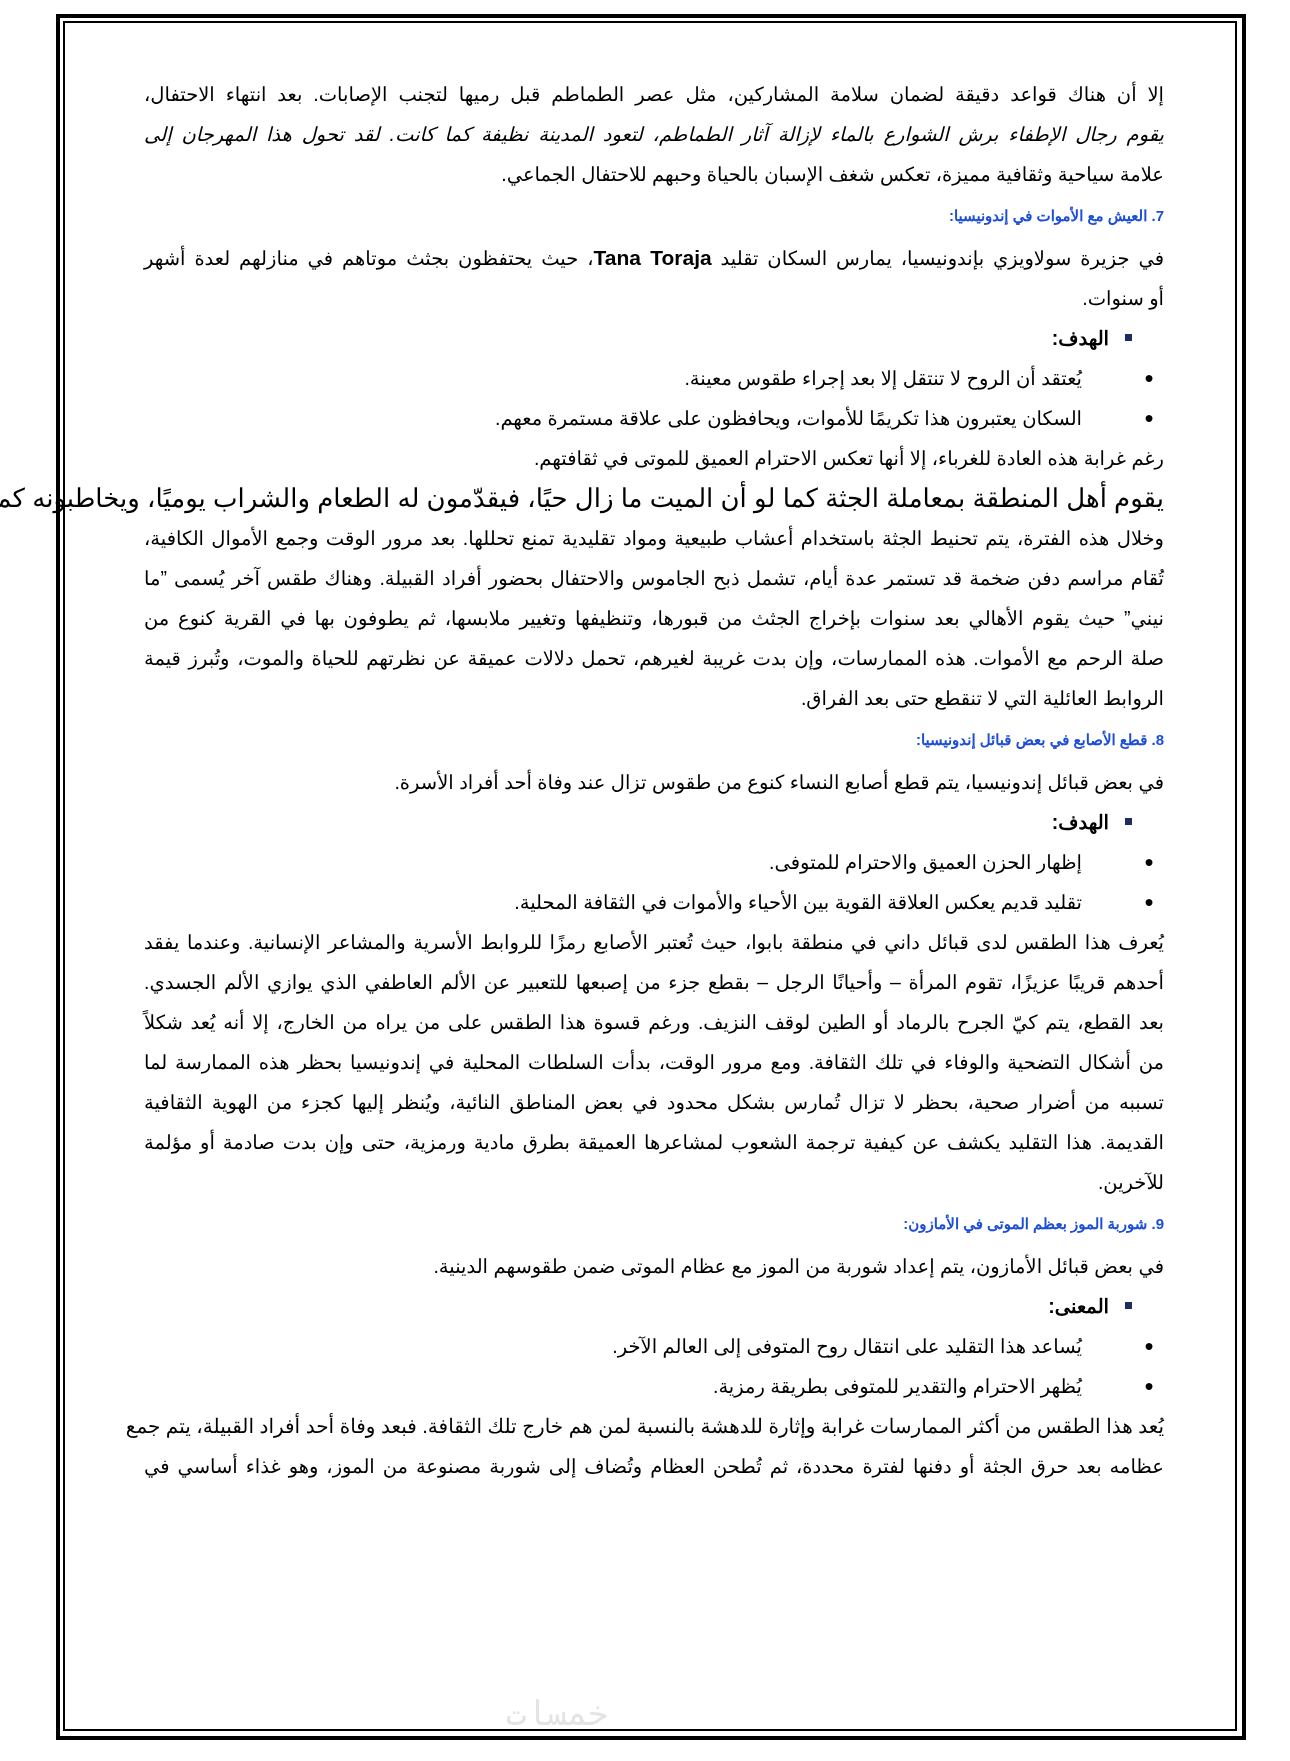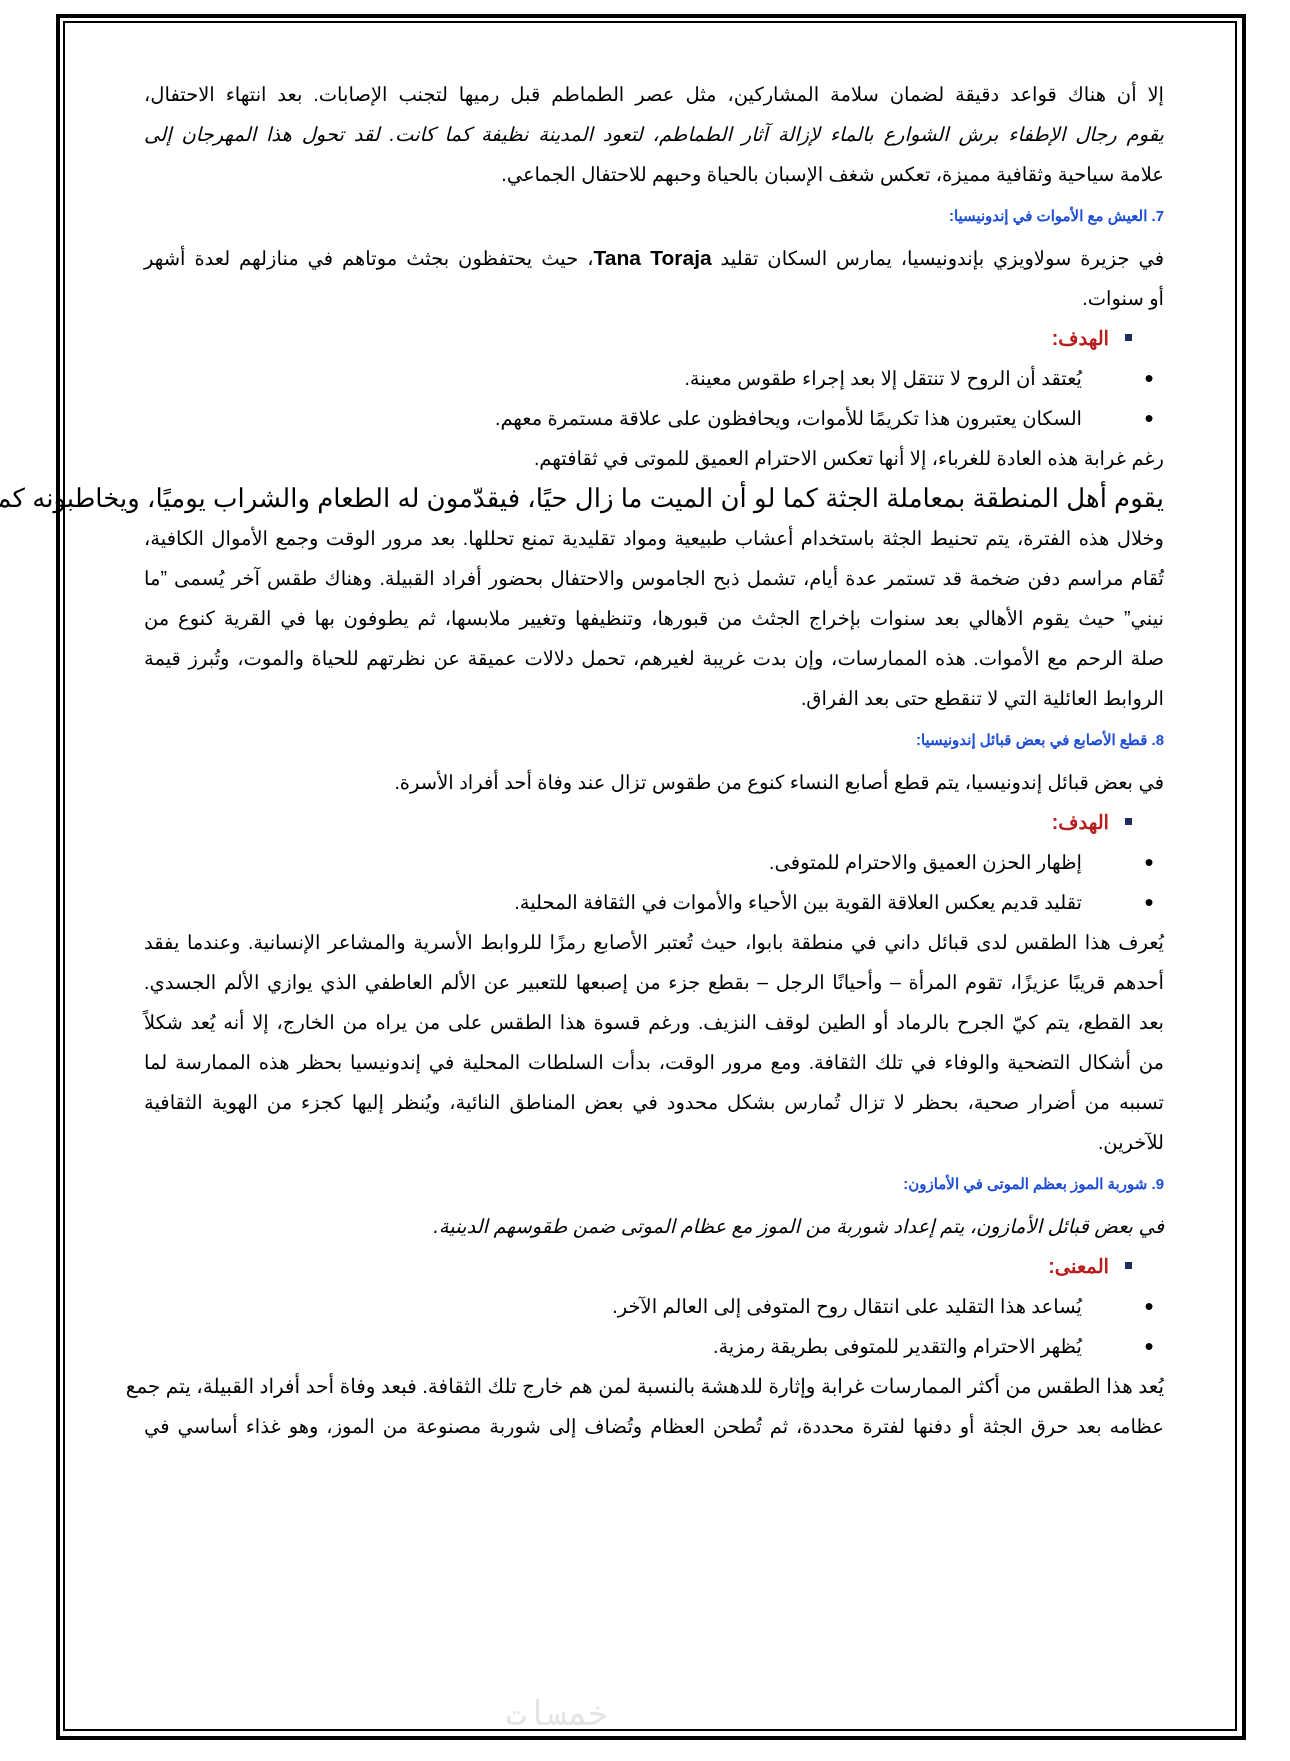--- a/index.html
+++ b/index.html
@@ -20,21 +20,21 @@
     line-height: 40px;
   }
   .para { margin: 0; text-align-last: right; }
   .line { display: block; white-space: nowrap; text-align: justify; text-align-last: justify; }
   .line.last { text-align-last: right; }
   .heading {
     color: #1d4ed8; font-weight: bold; font-size: 15px;
     margin: 0; line-height: 44px;
   }
   .sub {
-    color: #b91c1c; font-weight: bold; font-size: 19.5px;
+    color: #000000; font-weight: bold; font-size: 19.5px;
     margin: 0; padding-right: 55px; position: relative;
   }
   .sub .sq {
     position: absolute; right: 32px; top: 16px; width: 7px; height: 7px; background: #1f2d5c;
   }
   .bullet {
     margin: 0; padding-right: 82px; position: relative;
   }
   .bullet .dot {
     position: absolute; right: 10px; top: 0; font-size: 16px;
@@ -86,26 +86,27 @@
   </div>
   <p class="sub"><span class="sq"></span><span>الهدف:</span></p>
   <p class="bullet"><span class="dot">●</span><span>إظهار الحزن العميق والاحترام للمتوفى.</span></p>
   <p class="bullet"><span class="dot">●</span><span>تقليد قديم يعكس العلاقة القوية بين الأحياء والأموات في الثقافة المحلية.</span></p>
   <div class="para">
     <span class="line" style="font-size: 19.5px;">يُعرف هذا الطقس لدى قبائل داني في منطقة بابوا، حيث تُعتبر الأصابع رمزًا للروابط الأسرية والمشاعر الإنسانية. وعندما يفقد</span>
     <span class="line" style="font-size: 19.5px;">أحدهم قريبًا عزيزًا، تقوم المرأة – وأحيانًا الرجل – بقطع جزء من إصبعها للتعبير عن الألم العاطفي الذي يوازي الألم الجسدي.</span>
     <span class="line" style="font-size: 19.5px;">بعد القطع، يتم كيّ الجرح بالرماد أو الطين لوقف النزيف. ورغم قسوة هذا الطقس على من يراه من الخارج، إلا أنه يُعد شكلاً</span>
     <span class="line" style="font-size: 19.5px;">من أشكال التضحية والوفاء في تلك الثقافة. ومع مرور الوقت، بدأت السلطات المحلية في إندونيسيا بحظر هذه الممارسة لما</span>
     <span class="line" style="font-size: 19.5px;">تسببه من أضرار صحية، بحظر لا تزال تُمارس بشكل محدود في بعض المناطق النائية، ويُنظر إليها كجزء من الهوية الثقافية</span>
+    <span class="line" style="font-size: 19.5px;">القديمة. هذا التقليد يكشف عن كيفية ترجمة الشعوب لمشاعرها العميقة بطرق مادية ورمزية، حتى وإن بدت صادمة أو مؤلمة</span>
     <span class="line last" style="font-size: 19.5px;">للآخرين.</span>
   </div>
 
   <h2 class="heading">9. شوربة الموز بعظم الموتى في الأمازون:</h2>
   <div class="para">
-    <span class="line last" style="font-size: 19.5px; font-style: italic;">في بعض قبائل الأمازون، يتم إعداد شوربة من الموز مع عظام الموتى ضمن طقوسهم الدينية.</span>
+    <span class="line last" style="font-size: 19.5px;">في بعض قبائل الأمازون، يتم إعداد شوربة من الموز مع عظام الموتى ضمن طقوسهم الدينية.</span>
   </div>
   <p class="sub"><span class="sq"></span><span>المعنى:</span></p>
   <p class="bullet"><span class="dot">●</span><span>يُساعد هذا التقليد على انتقال روح المتوفى إلى العالم الآخر.</span></p>
   <p class="bullet"><span class="dot">●</span><span>يُظهر الاحترام والتقدير للمتوفى بطريقة رمزية.</span></p>
   <div class="para">
     <span class="line" style="font-size: 20px;">يُعد هذا الطقس من أكثر الممارسات غرابة وإثارة للدهشة بالنسبة لمن هم خارج تلك الثقافة. فبعد وفاة أحد أفراد القبيلة، يتم جمع</span>
     <span class="line" style="font-size: 19.5px;">عظامه بعد حرق الجثة أو دفنها لفترة محددة، ثم تُطحن العظام وتُضاف إلى شوربة مصنوعة من الموز، وهو غذاء أساسي في</span>
   </div>
 </div>
 

